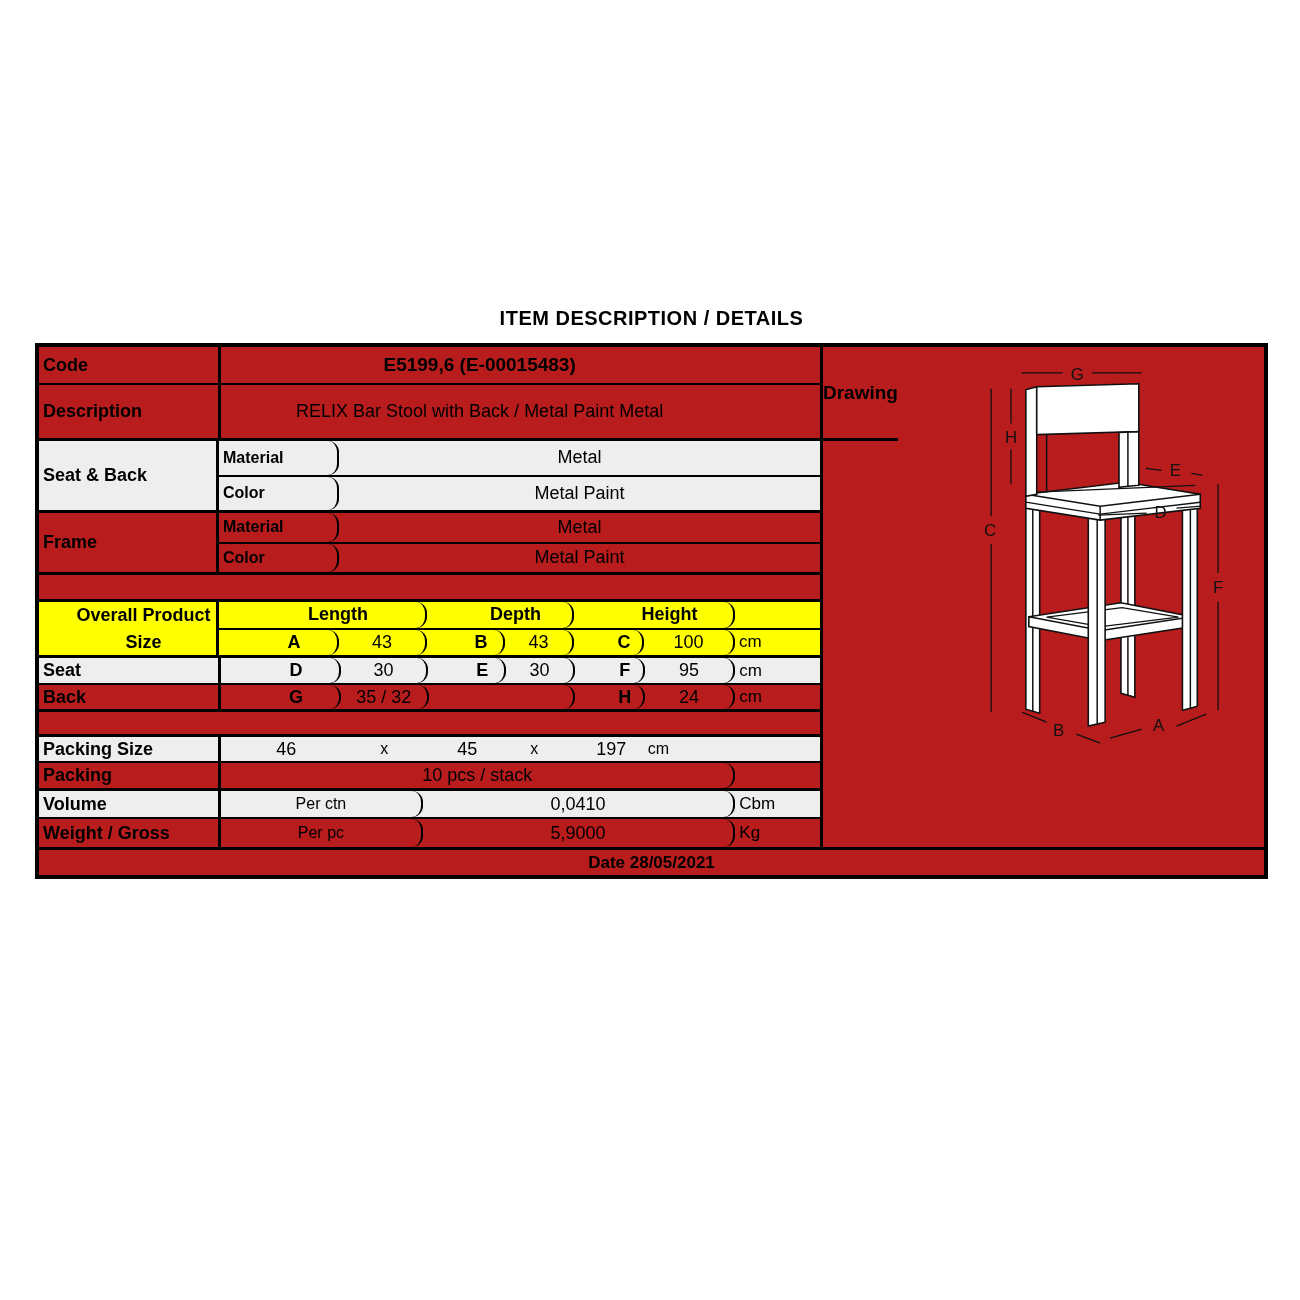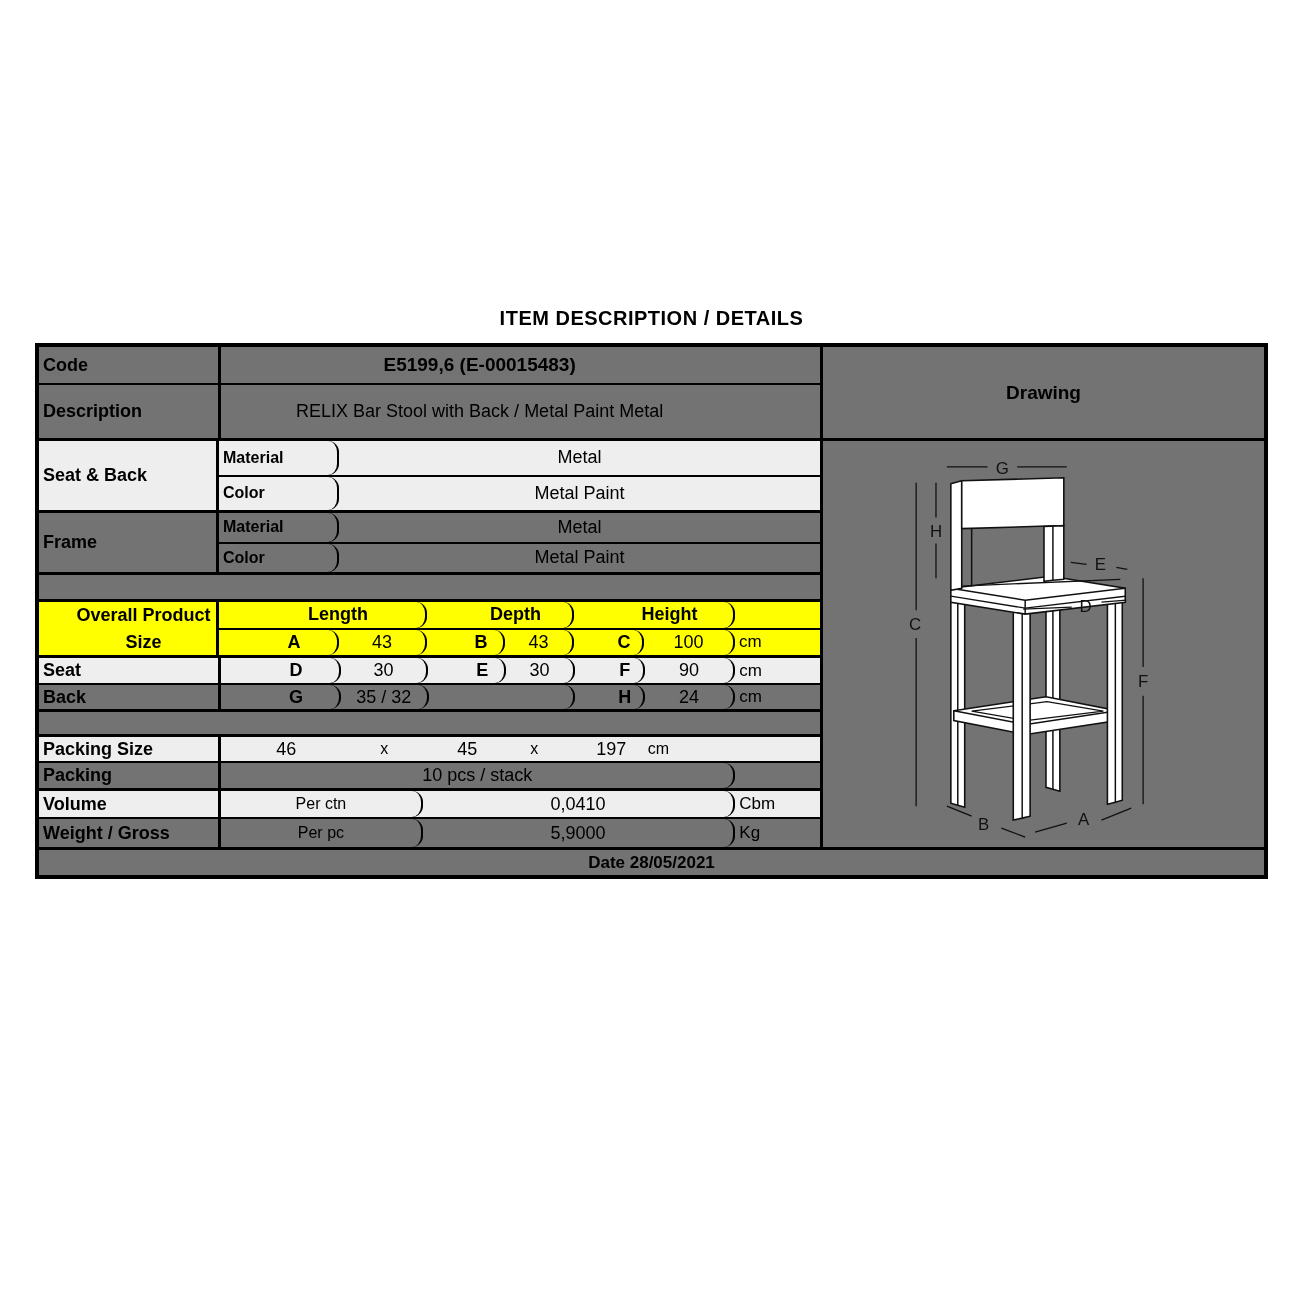--- a/index.html
+++ b/index.html
@@ -7,25 +7,25 @@
   body {
     width:1300px; height:1300px; position:relative;
     font-family:"Liberation Sans", sans-serif; color:#000;
   }
   .title {
     position:absolute; left:35px; top:307px; width:1233px;
     text-align:center; font-size:20px; font-weight:bold; letter-spacing:0.5px;
   }
   .spec-table {
     position:absolute; left:35px; top:343px; width:1233px;
-    border:4px solid #000; background:#737373;
+    border:4px solid #000; background:#b91c1c;
   }
   .topsec { display:flex; width:1225px; border-bottom:3px solid #000; }
   .maincol { width:784px; border-right:3px solid #000; }
-  .drawcol { width:441px; display:flex; flex-direction:column; }
+  .drawcol { width:441px; display:flex; flex-direction:row; }
   .row { display:flex; width:100%; }
   .cell { display:flex; align-items:center; overflow:hidden; white-space:nowrap; }
   .bb2 { border-bottom:2px solid #000; }
   .bb3 { border-bottom:3px solid #000; }
   .br2 { border-right:2px solid #000;border-radius:11px; }
   .br3 { border-right:3px solid #000; }
   .lbl { font-weight:bold; font-size:18px; padding-left:4px; }
   .sml { font-weight:bold; font-size:16px; padding-left:4px; }
   .ctr { justify-content:center; }
   .val { font-size:18px; }
@@ -120,21 +120,21 @@
         </div>
       </div>
 
       <div class="row bb2 gray" style="height:27px;">
         <div class="cell lbl br3" style="width:183px;">Seat</div>
         <div class="cell dimlbl br2" style="width:120px;">D</div>
         <div class="cell val ctr br2" style="width:88px;">30</div>
         <div class="cell dimlbl br2" style="width:78px;">E</div>
         <div class="cell val ctr br2" style="width:69px;">30</div>
         <div class="cell dimlbl br2" style="width:70px;">F</div>
-        <div class="cell val ctr br2" style="width:91px;">90</div>
+        <div class="cell val ctr br2" style="width:91px;">95</div>
         <div class="cell unit" style="width:85px;">cm</div>
       </div>
 
       <div class="row bb3" style="height:27px;">
         <div class="cell lbl br3" style="width:183px;">Back</div>
         <div class="cell dimlbl br2" style="width:120px;">G</div>
         <div class="cell val ctr br2" style="width:88px;">35 / 32</div>
         <div class="cell br2" style="width:147px;"></div>
         <div class="cell dimlbl br2" style="width:70px;">H</div>
         <div class="cell val ctr br2" style="width:91px;">24</div>

